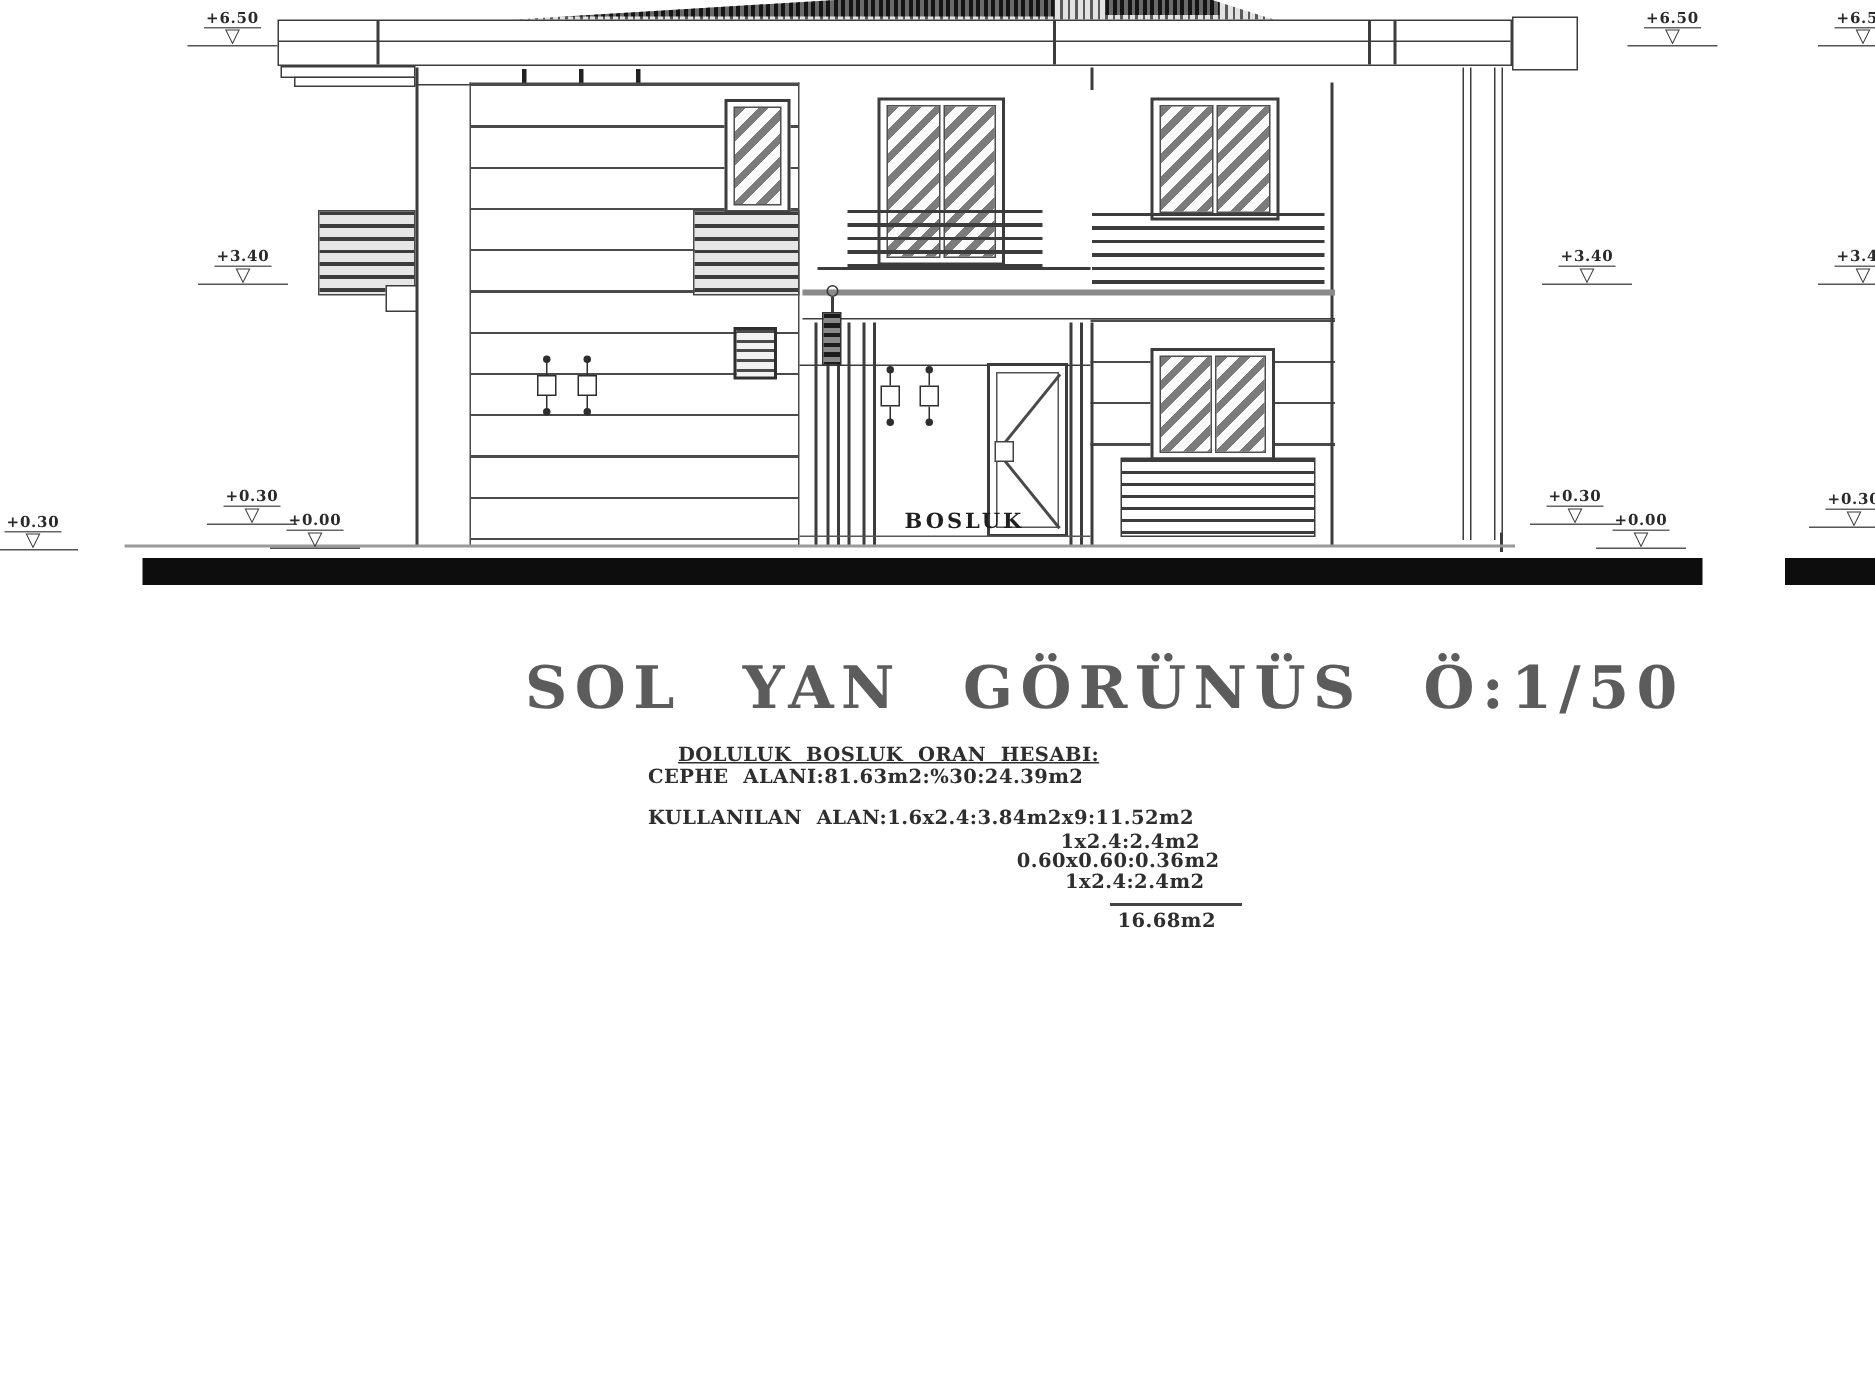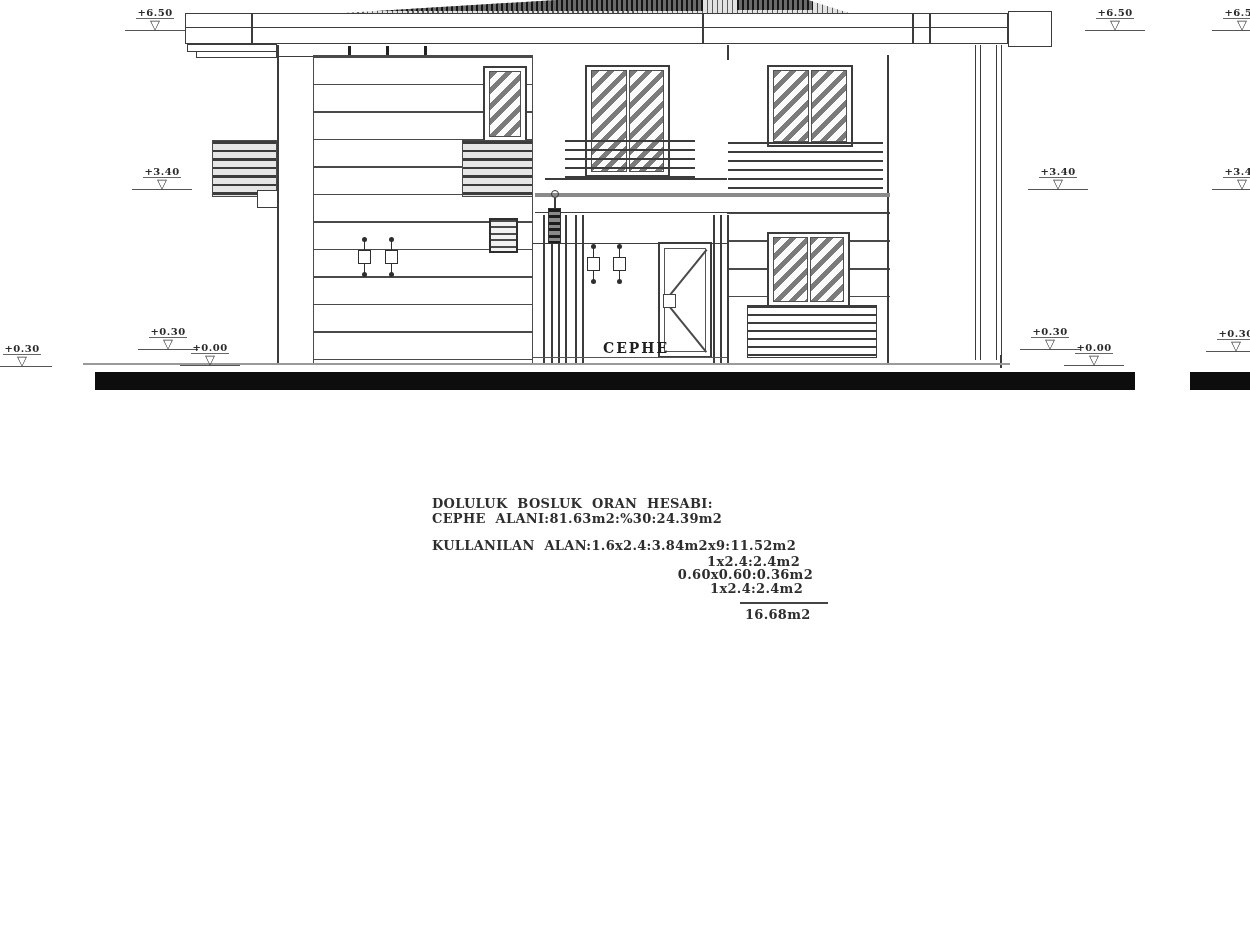--- a/index.html
+++ b/index.html
@@ -178,21 +178,21 @@
   </div>
 
   <div class="door">
     <div class="door-in">
       <div class="diag" style="left:0;top:51px;width:66px;transform:rotate(-51deg);"></div>
       <div class="diag" style="left:0;top:51px;width:66px;transform:rotate(51deg);"></div>
       <div class="handle"></div>
     </div>
   </div>
   <div class="hline" style="left:533px;top:357px;width:194px;height:1px;background:#555;"></div>
-  <div class="giris">CEPHE</div>
+  <div class="giris">BOSLUK</div>
 
   <div class="win" style="left:767px;top:232px;width:83px;height:75px;">
     <div class="pane"></div>
     <div class="pane"></div>
   </div>
   <div class="lowwall" style="left:747px;top:305px;width:130px;height:53px;"></div>
 
   <div class="abs" style="left:975px;top:45px;width:6px;height:315px;border-left:1.5px solid #3c3c3c;border-right:1.5px solid #3c3c3c;"></div>
   <div class="abs" style="left:996px;top:45px;width:6px;height:315px;border-left:1.5px solid #3c3c3c;border-right:1.5px solid #3c3c3c;"></div>
   <div class="vline" style="left:1000px;top:355px;height:13px;"></div>
@@ -243,21 +243,22 @@
   </div>
   <div class="lvl" style="left:1064px;top:342px;">
     <span class="lvl-t">+0.00</span>
     <span class="lvl-tri">▽</span>
   </div>
   <div class="lvl" style="left:1206px;top:328px;">
     <span class="lvl-t">+0.30</span>
     <span class="lvl-tri">▽</span>
   </div>
 
-  <div class="calc" style="left:432px;top:496px;word-spacing:5px;">DOLULUK BOSLUK ORAN HESABI:</div>
+  <div class="title">SOL YAN GÖRÜNÜS Ö:1/50</div>
+  <div class="calc" style="left:452px;top:496px;word-spacing:5px;text-decoration:underline;">DOLULUK BOSLUK ORAN HESABI:</div>
   <div class="calc" style="left:432px;top:511px;word-spacing:5px;">CEPHE ALANI:81.63m2:%30:24.39m2</div>
   <div class="calc" style="left:432px;top:538px;word-spacing:5px;">KULLANILAN ALAN:1.6x2.4:3.84m2x9:11.52m2</div>
   <div class="calc" style="right:450px;top:554px;">1x2.4:2.4m2</div>
   <div class="calc" style="right:437px;top:567px;">0.60x0.60:0.36m2</div>
   <div class="calc" style="right:447px;top:581px;">1x2.4:2.4m2</div>
   <div class="abs" style="left:740px;top:602px;width:88px;height:1.5px;background:#444;"></div>
   <div class="calc" style="left:745px;top:607px;">16.68m2</div>
 
 </div>
 

